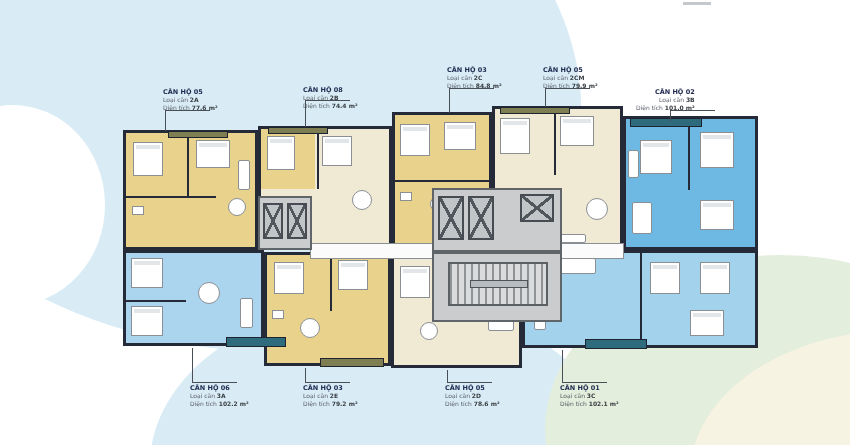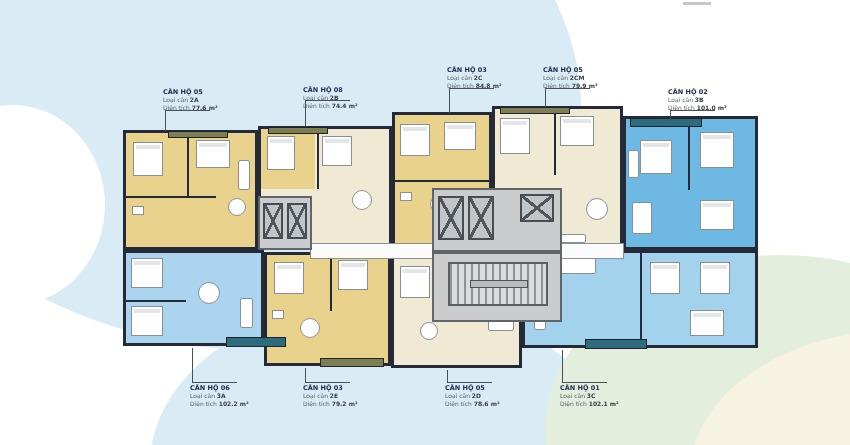--- a/index.html
+++ b/index.html
@@ -176,21 +176,21 @@
   </div>
   <div class="leader leader-top" style="left:449px;top:88px;width:44px;height:24px;"></div>
 
   <div class="callout" style="left:543px;top:66px;">
     <div class="co-id">CĂN HỘ 05</div>
     <div><span>Loại căn</span> <span class="co-val">2CM</span></div>
     <div><span>Diện tích</span> <span class="co-val">79.9 m²</span></div>
   </div>
   <div class="leader leader-top" style="left:545px;top:88px;width:44px;height:18px;"></div>
 
-  <div class="callout" style="left:668px;top:88px;">
+  <div class="callout" style="left:636px;top:88px;text-align:right;">
     <div class="co-id">CĂN HỘ 02</div>
     <div><span>Loại căn</span> <span class="co-val">3B</span></div>
     <div><span>Diện tích</span> <span class="co-val">101.0 m²</span></div>
   </div>
   <div class="leader leader-top" style="left:670px;top:110px;width:44px;height:10px;"></div>
 
   <div class="callout" style="left:190px;top:384px;">
     <div class="co-id">CĂN HỘ 06</div>
     <div><span>Loại căn</span> <span class="co-val">3A</span></div>
     <div><span>Diện tích</span> <span class="co-val">102.2 m²</span></div>

